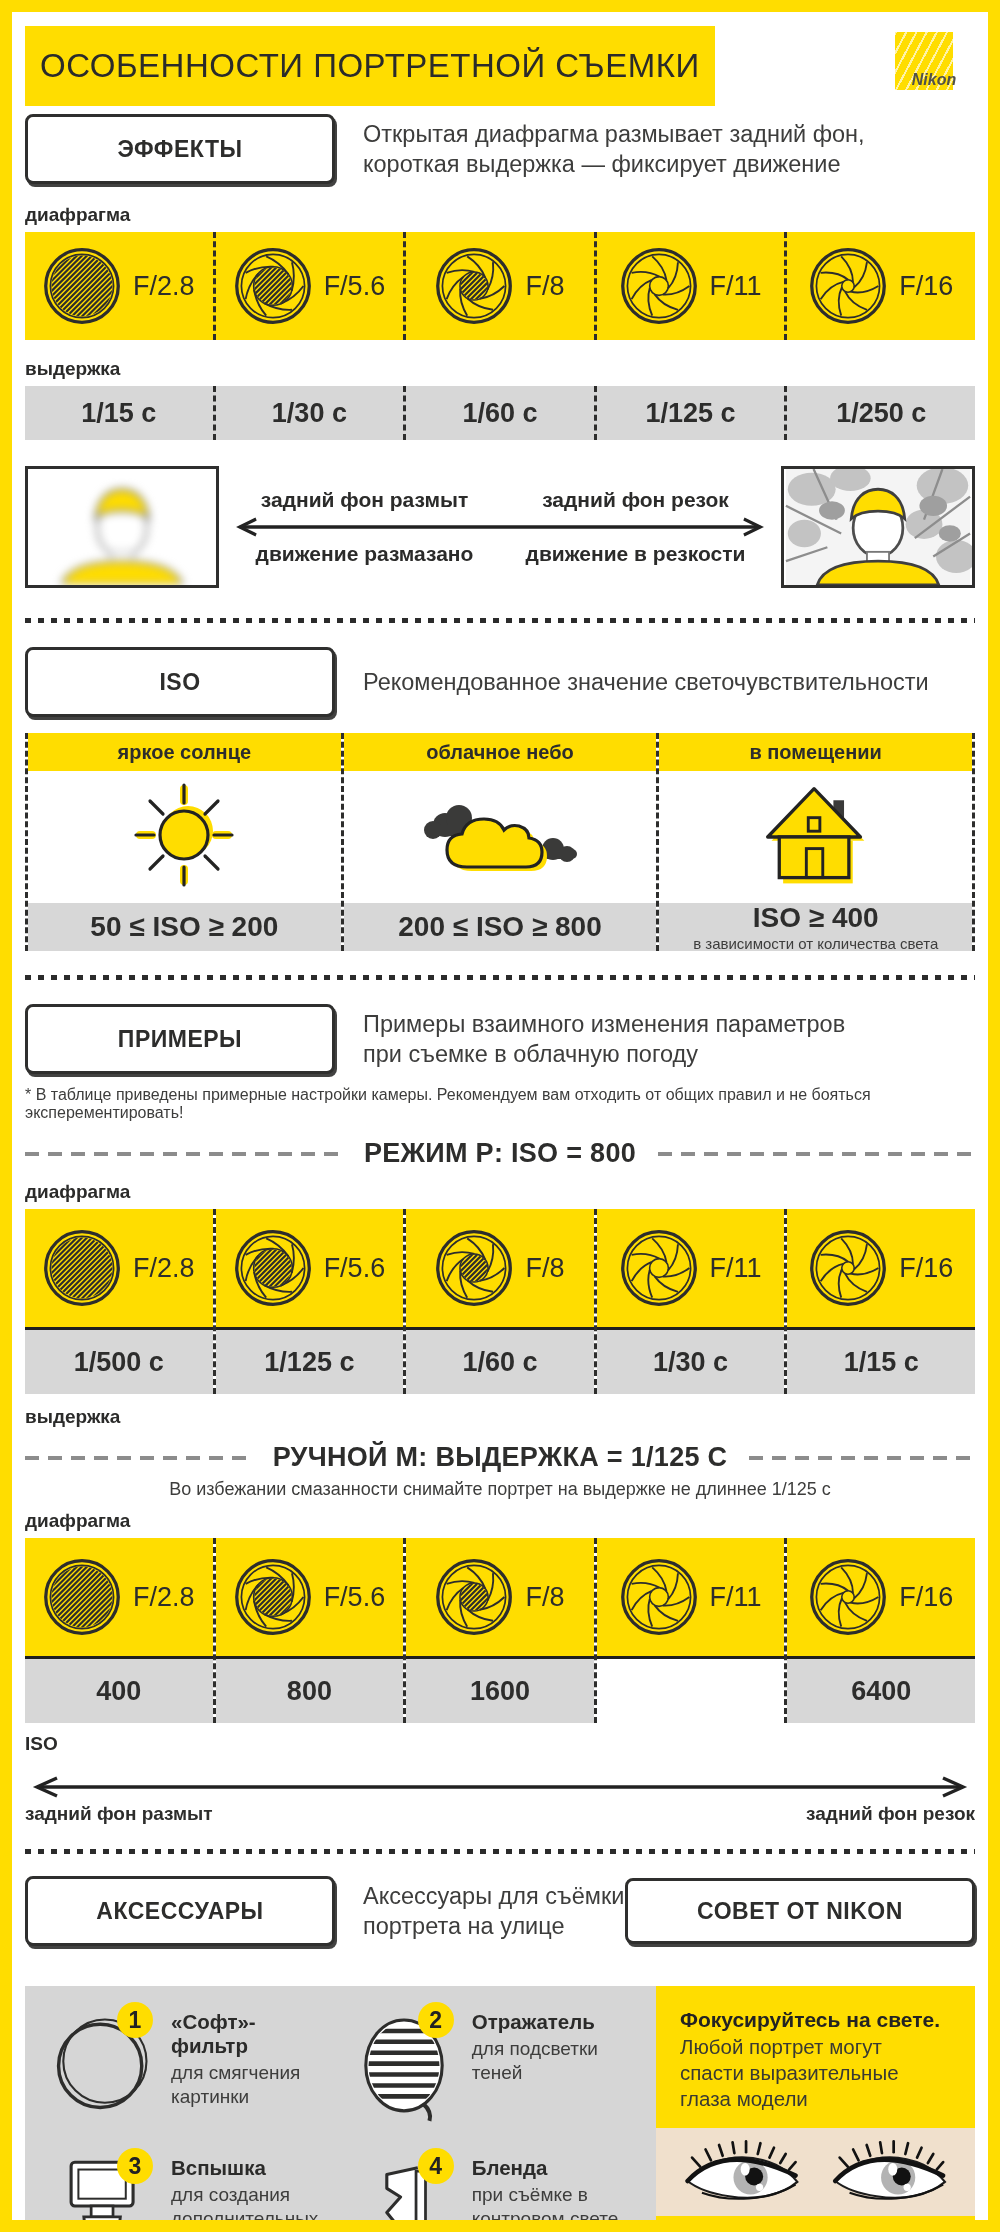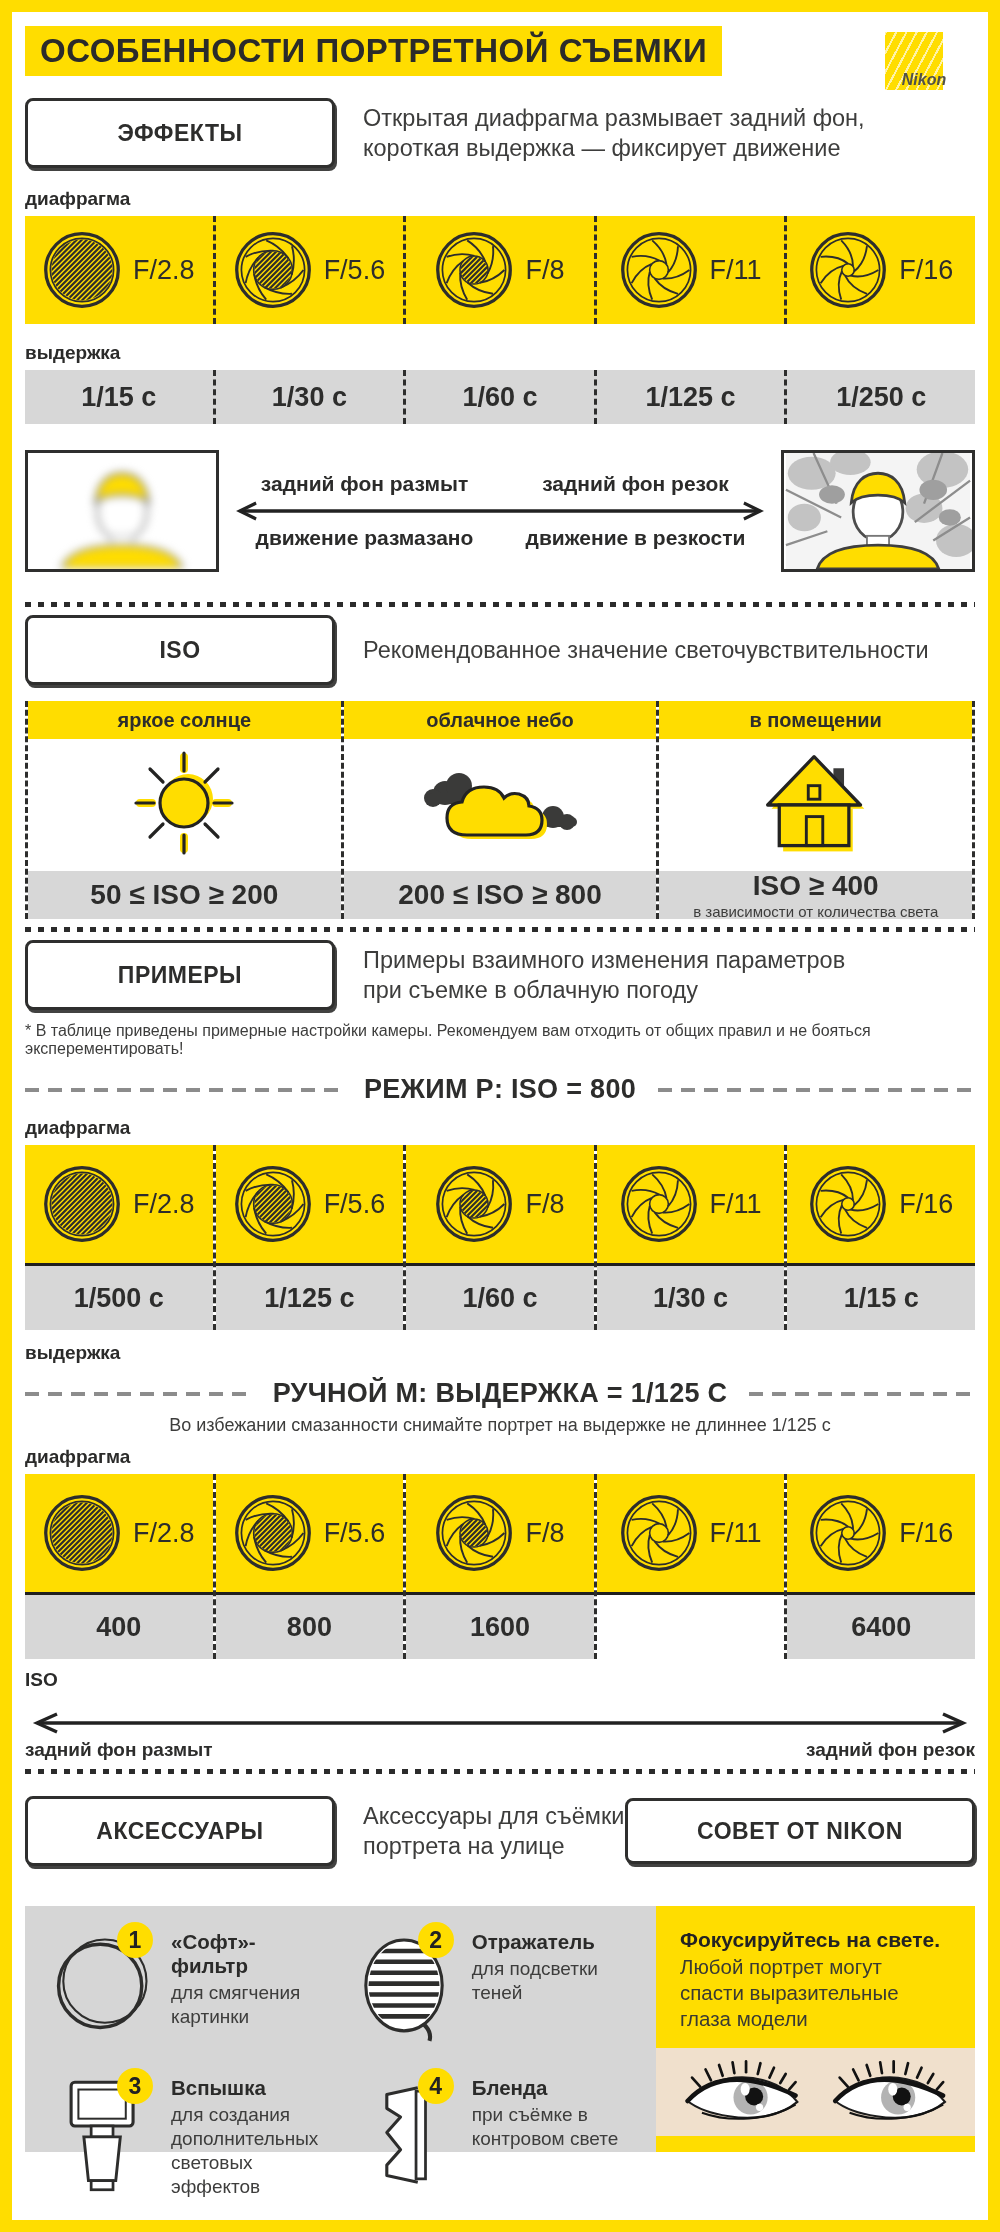--- a/index.html
+++ b/index.html
@@ -6,22 +6,22 @@
     --yellow:#FFDD00; --band-gray:#D7D7D7; --panel-gray:#D6D6D6;
     --dark:#2D2D2C; --text:#3D3D3C; --beige:#F0E0CC;
   }
   *{margin:0;padding:0;box-sizing:border-box;}
   html,body{background:#fff;}
   body{font-family:"Liberation Sans","DejaVu Sans",sans-serif;color:var(--dark);}
   .page{width:1000px;height:2232px;border:12px solid var(--yellow);padding:0 13px;background:#fff;position:relative;overflow:hidden;}
 
   
   .hdr{position:relative;margin-top:14px;height:64px;}
-  .title-chip{display:inline-block;background:var(--yellow);padding:6px 15px;font-size:33px;font-weight:bold;letter-spacing:.5px;color:#2b2b2a;}
-  .nikon{position:absolute;right:12px;top:6px;width:78px;height:60px;}
+  .title-chip{display:inline-block;background:var(--yellow);padding:21px 15px;font-size:33px;font-weight:normal;letter-spacing:.5px;color:#2b2b2a;}
+  .nikon{position:absolute;right:2px;top:6px;width:78px;height:60px;}
   .nikon-sq{width:58px;height:58px;background:var(--yellow);position:relative;
     background-image:repeating-linear-gradient(118deg,rgba(255,255,255,.65) 0 2px,rgba(255,255,255,0) 2px 9px);}
   .nikon-word{position:absolute;bottom:3px;left:0;right:0;text-align:center;font-size:16px;font-weight:bold;font-style:italic;color:#51514a;}
 
   
   .row{display:flex;align-items:center;}
   .secbox{width:310px;min-height:70px;border:3px solid #2f2f2e;border-radius:8px;background:#fff;
     box-shadow:2px 3px 0 rgba(45,45,44,.9);display:flex;align-items:center;justify-content:center;
     font-size:23px;font-weight:bold;letter-spacing:.5px;flex:none;}
   .secdesc{margin-left:28px;font-size:23.5px;color:var(--text);line-height:1.28;white-space:pre-line;}
@@ -92,21 +92,21 @@
     display:flex;align-items:center;justify-content:center;font-size:23px;font-weight:bold;color:#222;}
   .acc-name{font-size:20.5px;font-weight:bold;color:#2b2b2a;}
   .acc-text{font-size:19px;color:var(--text);line-height:1.27;margin-top:3px;}
 
   .tip-panel{width:319px;background:var(--yellow);display:flex;flex-direction:column;}
   .tip-inner{padding:22px 24px 0;}
   .tip-title{font-size:21px;font-weight:bold;color:#232322;}
   .tip-text{font-size:20.5px;color:#3a3a32;line-height:1.27;margin-top:2px;}
   .tip-eyes{margin-top:16px;height:88px;background:var(--beige);display:flex;align-items:center;justify-content:center;}
   .tip-eyes svg{width:88%;height:72px;display:block;}.mt10{margin-top:10px}.mt12{margin-top:12px}.mt14{margin-top:14px}.mt18{margin-top:18px}.mt20{margin-top:20px}
-  .mt24{margin-top:8px}.mt30{margin-top:30px}
+  .mt24{margin-top:24px}.mt30{margin-top:30px}
 </style>
 </head>
 <body>
 
 <div class="page">
 
   <header class="hdr">
     <h1><span class="title-chip">ОСОБЕННОСТИ ПОРТРЕТНОЙ СЪЕМКИ</span></h1>
     <div class="nikon">
       <div class="nikon-sq"></div>

